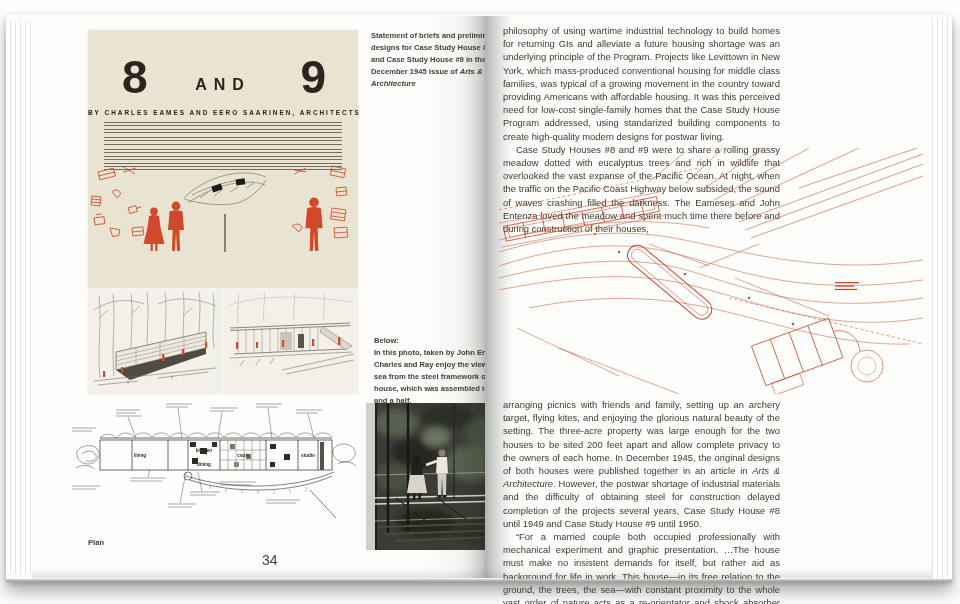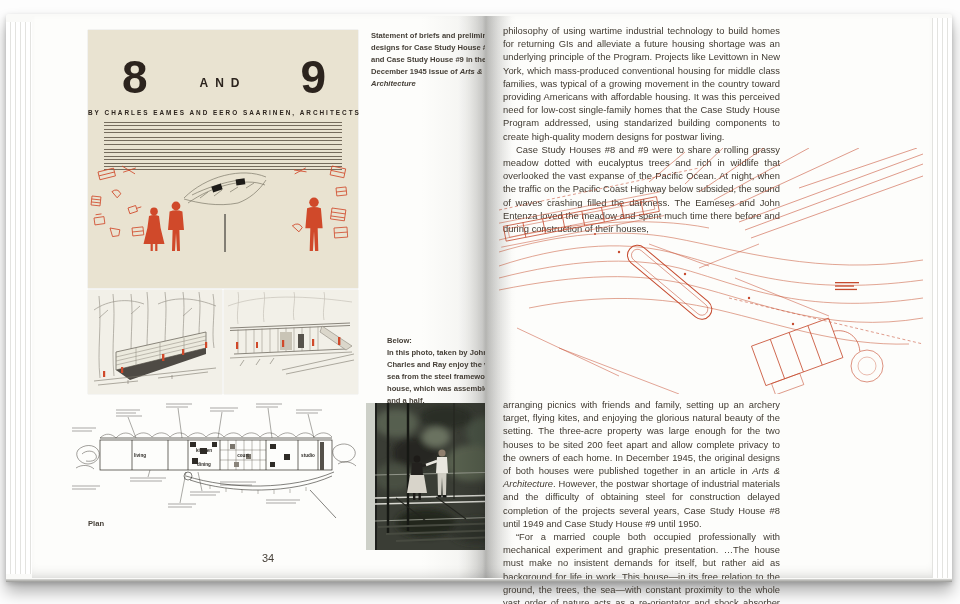--- a/index.html
+++ b/index.html
@@ -22,37 +22,37 @@
   .gutter{position:absolute;left:452px;top:2px;width:54px;height:562px;pointer-events:none;
         background:linear-gradient(to right,rgba(0,0,0,0) 0%,rgba(0,0,0,.10) 46%,rgba(0,0,0,.16) 52%,rgba(0,0,0,0) 100%);}
   
   .cover{position:absolute;left:56px;top:14px;width:270px;height:258px;background:#e9e3d1;
          box-shadow:0 0 1px rgba(0,0,0,.25);}
   .cover-title{position:absolute;left:0;right:0;top:8px;text-align:center;color:#2c241e;
          font-size:14px;font-weight:bold;letter-spacing:5px;white-space:nowrap;}
   .cover-num{position:absolute;top:24px;font-size:46px;font-weight:bold;color:#2c241e;line-height:1;}
   .num-8{left:34px;} .num-9{right:32px;}
   .cover-and{position:absolute;left:0;right:0;top:46px;text-align:center;color:#2c241e;
-         font-size:12px;font-weight:bold;letter-spacing:7px;}
+         font-size:16px;font-weight:bold;letter-spacing:7px;}
   .cover-byline{position:absolute;left:0;right:0;top:79px;text-align:center;color:#2c241e;
          font-size:6.4px;font-weight:bold;letter-spacing:2px;white-space:nowrap;}
   .textsim{position:absolute;left:16px;width:238px;
          background-image:repeating-linear-gradient(to bottom,rgba(72,62,48,.72) 0 1px,rgba(0,0,0,0) 1px 3.4px);}
   .tsim1{top:92px;height:11px;} .tsim2{top:107px;height:7.5px;} .tsim3{top:119px;height:21px;}
   .cover-illo{position:absolute;left:0;top:132px;width:270px;height:93px;}
   
   .elev{position:absolute;top:274px;width:134px;height:104px;background:#f2f0e8;box-shadow:0 0 1px rgba(0,0,0,.2);}
   .elev-a{left:56px;} .elev-b{left:192px;}
   
   .margin-caption{position:absolute;color:#474139;font-size:7.6px;font-weight:bold;line-height:12px;}
   .caption-statement{left:339px;top:14px;width:132px;}
-  .caption-below{left:355px;top:319px;width:138px;}
-  .caption-plan{left:56px;top:502px;width:60px;}
+  .caption-below{left:342px;top:319px;width:138px;}
+  .caption-plan{left:56px;top:521px;width:60px;}
   .ital{font-style:italic;}
-  .pagenum{position:absolute;color:#474139;font-size:11px;}
+  .pagenum{position:absolute;color:#474139;font-size:14px;}
   .pagenum-34{left:230px;top:536px;}
   
   .plan-box{position:absolute;left:38px;top:382px;width:296px;height:136px;}
   
   .photo{position:absolute;left:334px;top:387px;width:145px;height:147px;overflow:hidden;}
   
   .bodytext{position:absolute;width:277px;color:#403a31;font-size:9.4px;line-height:13.2px;
          text-align:justify;}
   .bt-upper{left:18px;top:8px;} .bt-lower{left:18px;top:382px;}
   .bodytext p{margin:0;}

